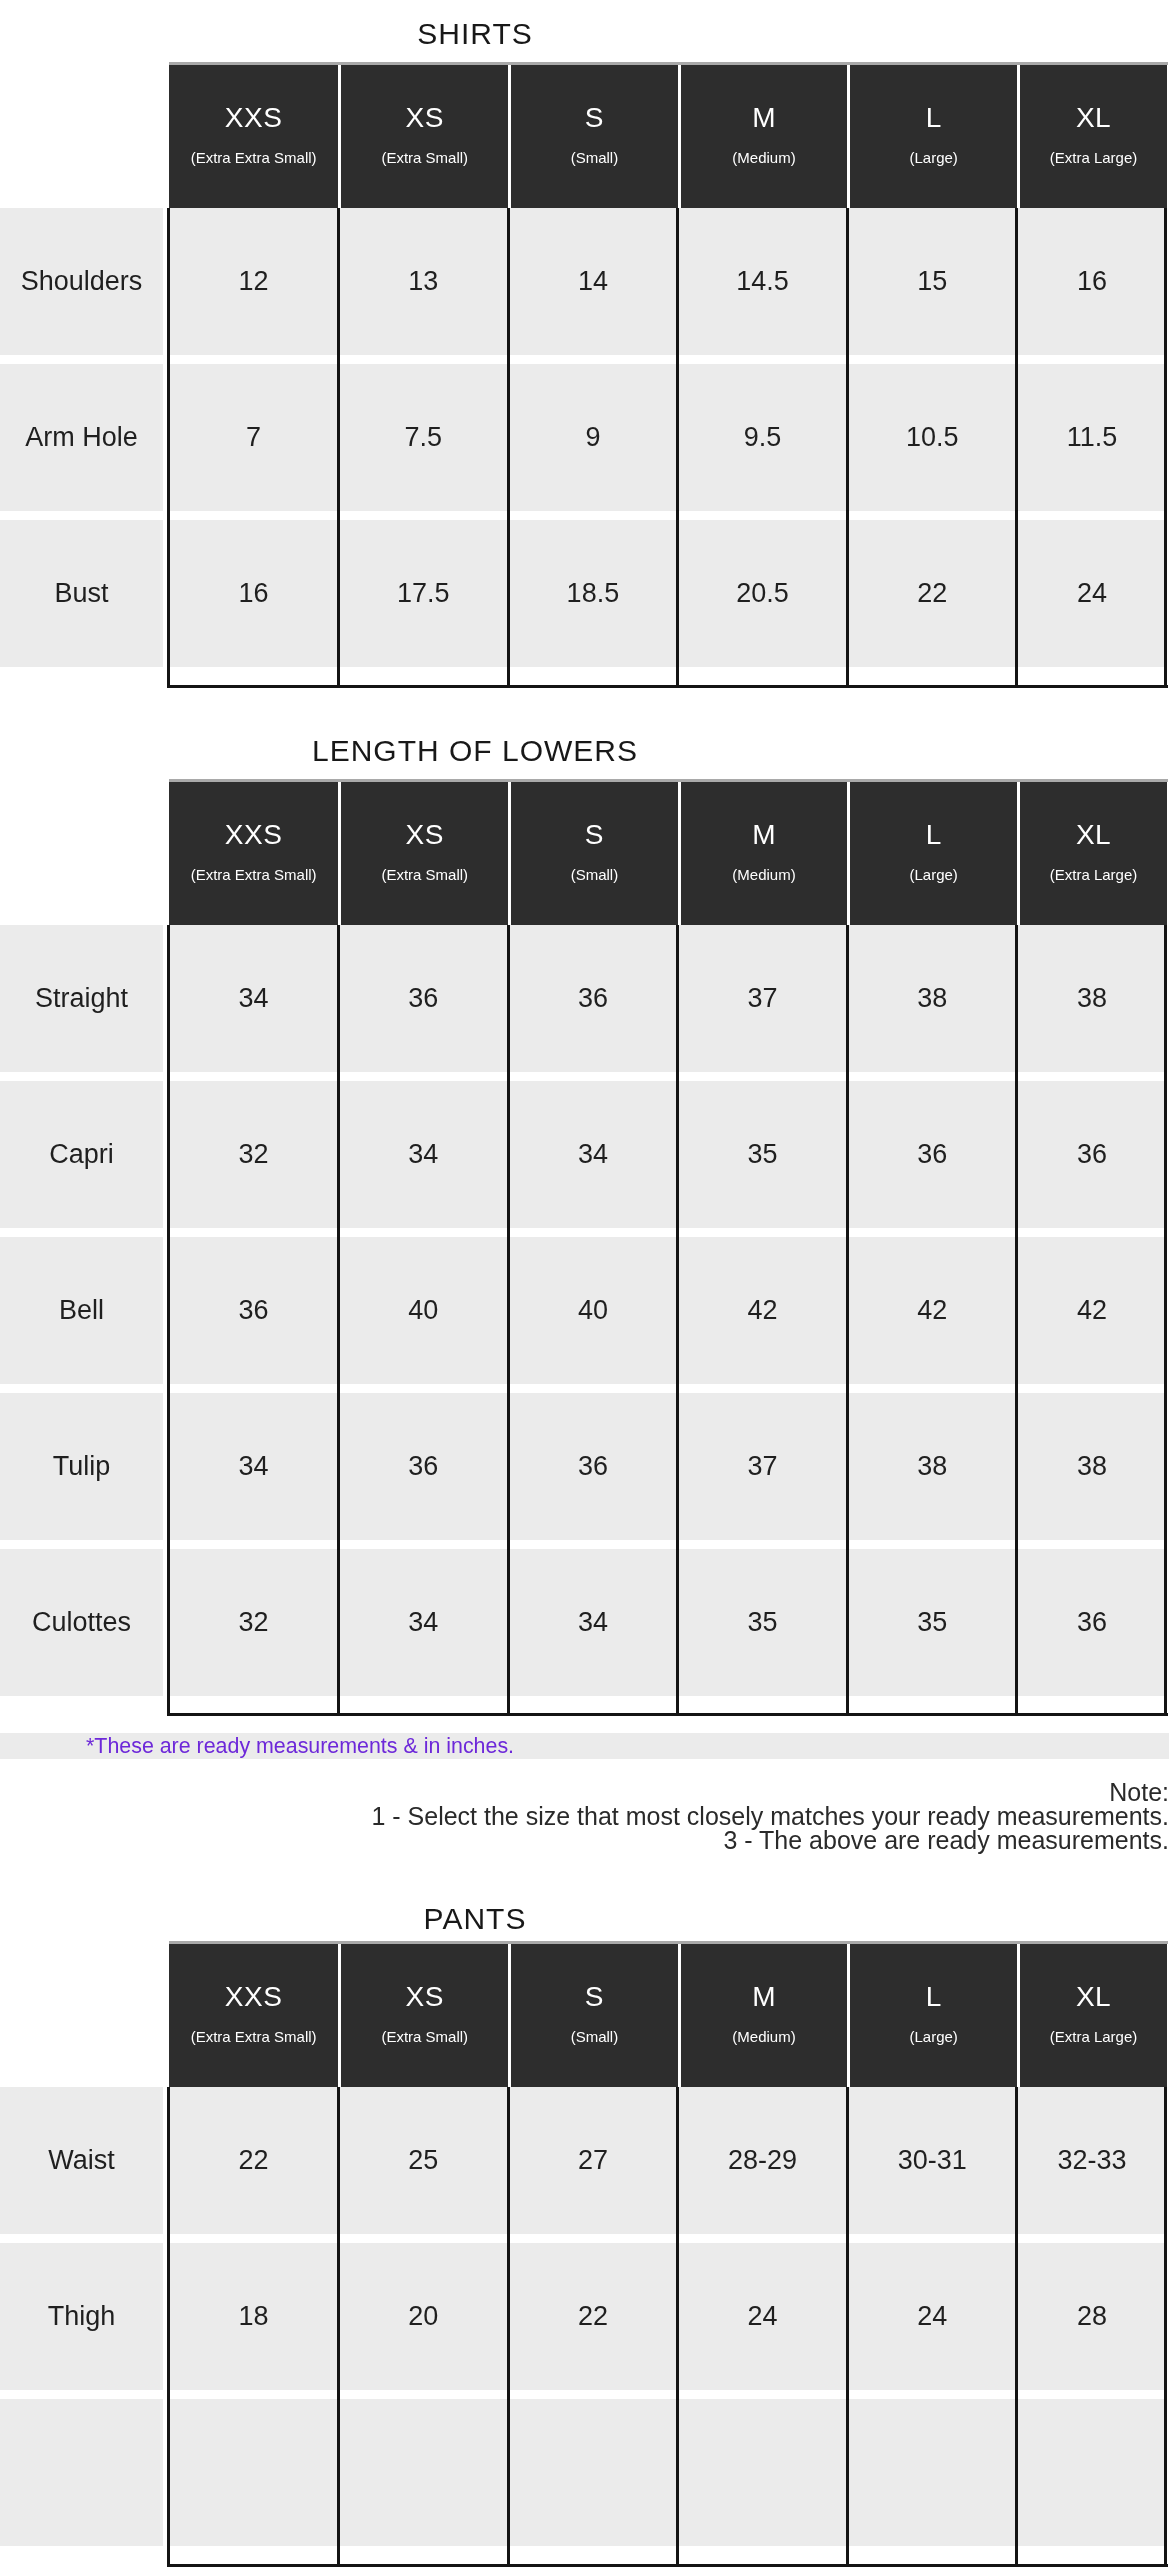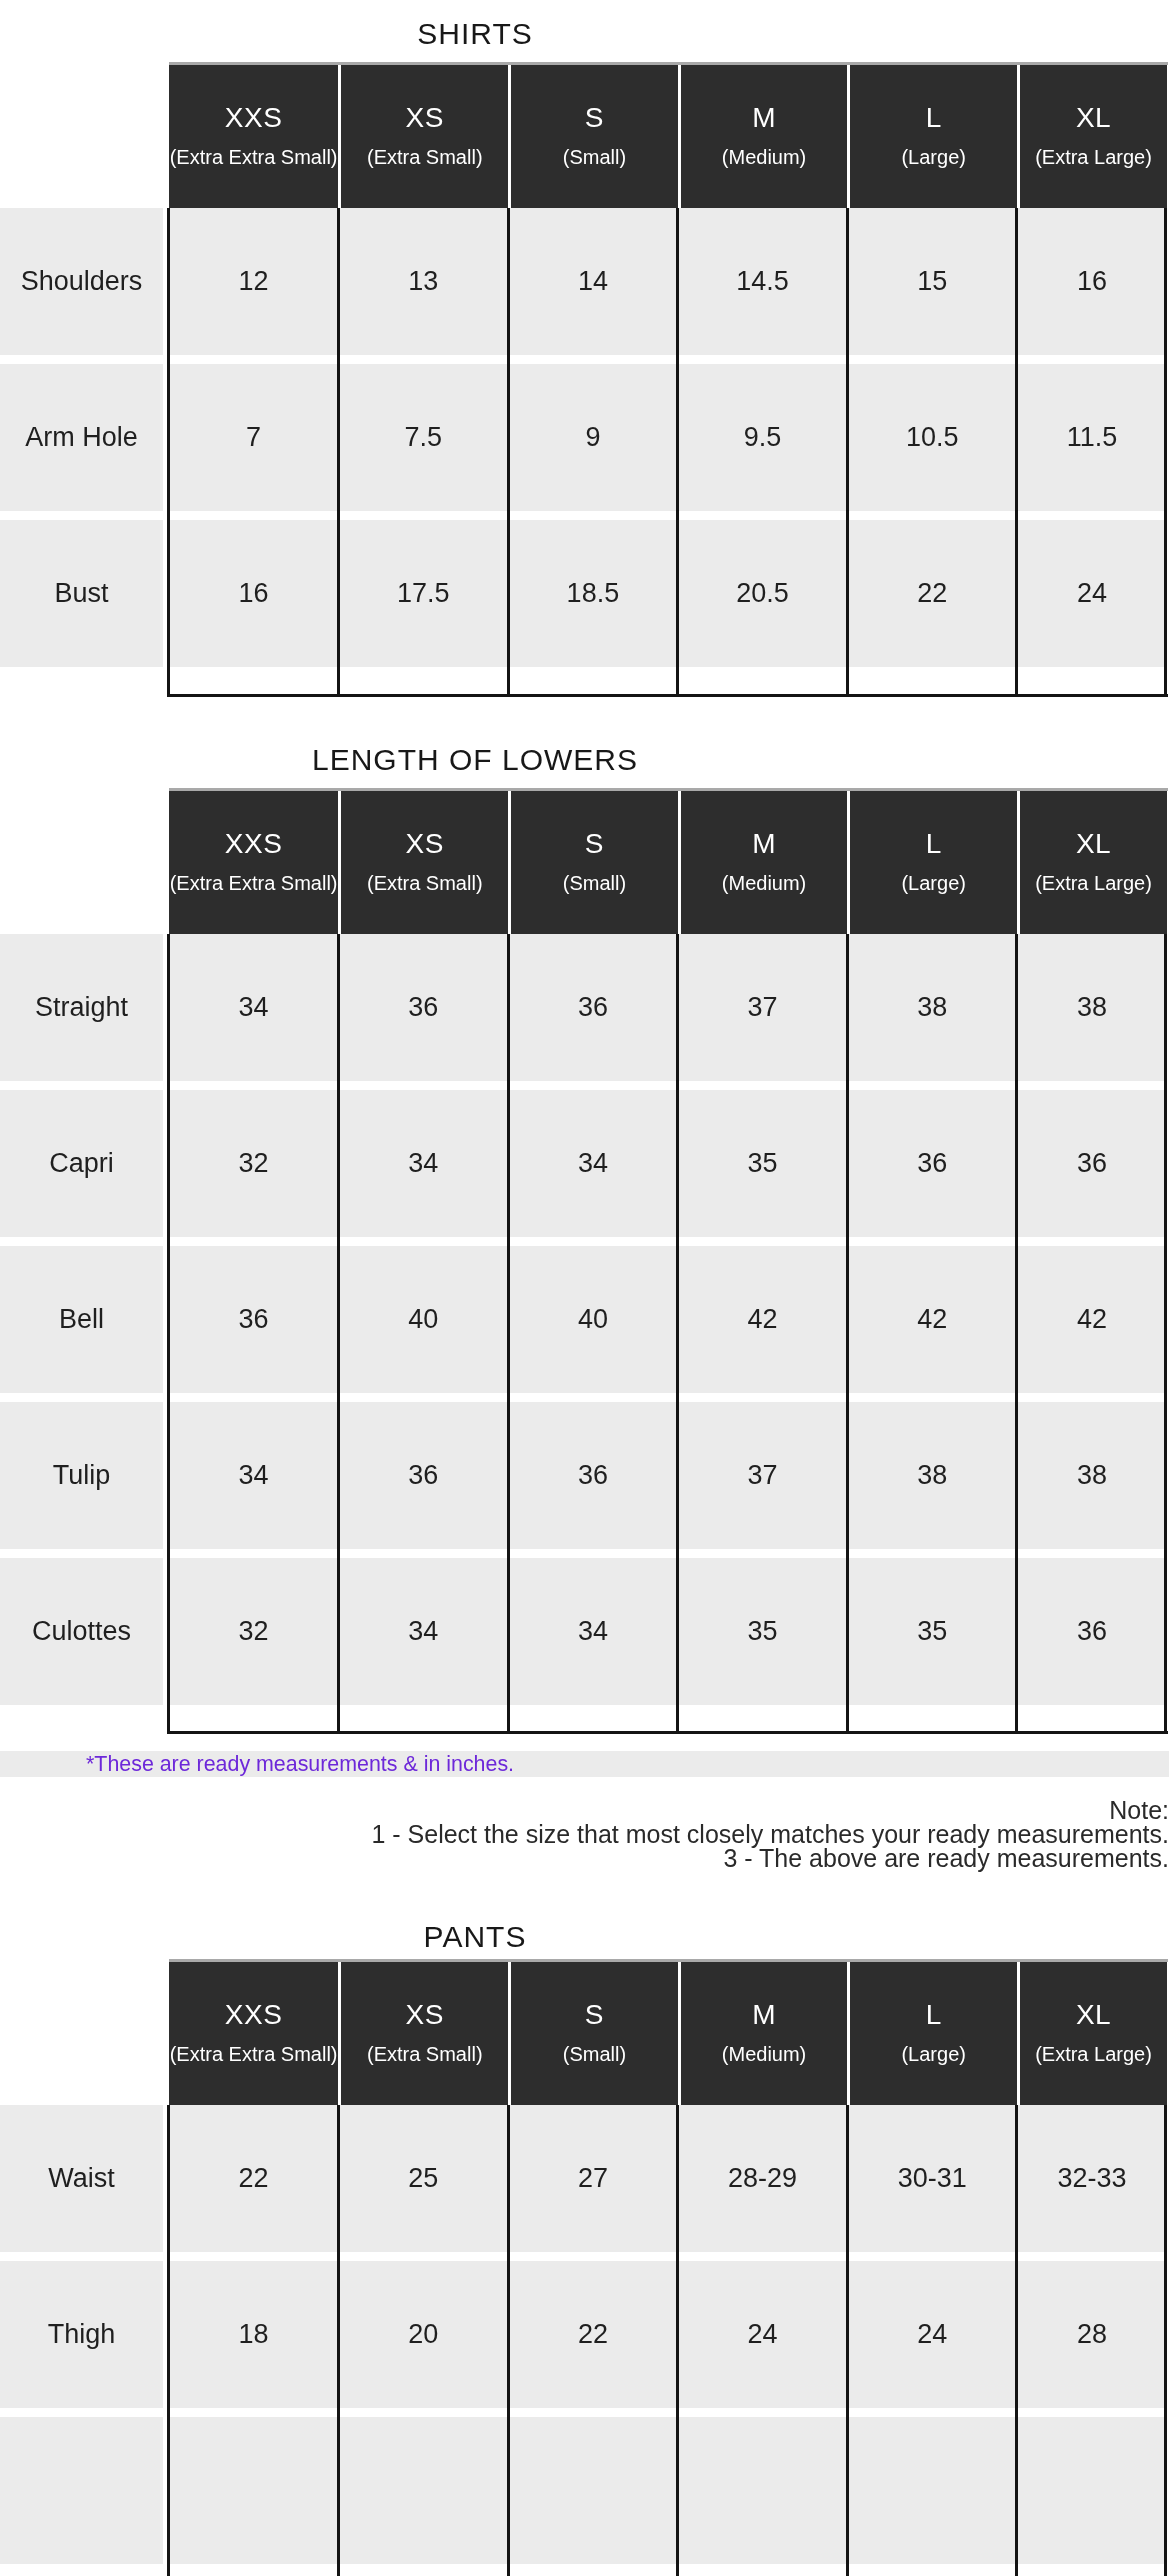--- a/index.html
+++ b/index.html
@@ -42,24 +42,24 @@
   .hcell {
     background: #2d2d2d;
     color: #ffffff;
     display: flex; flex-direction: column;
     align-items: center; justify-content: center;
     gap: 14.6px;
     text-align: center;
   }
   .hcell.sep { border-left: 3.9px solid #ffffff; }
   .size-code { font-size: 28px; line-height: 31px; letter-spacing: 0.5px; }
-  .size-name { font-size: 20px; line-height: 21.4px; white-space: nowrap; }
+  .size-name { font-size: 15px; line-height: 21.4px; white-space: nowrap; }
 
   
-  .tbody-wrap { position: relative; width: 1167px; padding-bottom: 21px; }
+  .tbody-wrap { position: relative; width: 1167px; padding-bottom: 12px; }
   .trow {
     display: grid;
     grid-template-columns: 163px 5.8px repeat(5, 1fr) 150px;
     height: 147px;
     margin-bottom: 8.8px;
   }
   .trow:last-of-type { margin-bottom: 0; }
   .tlabel, .tcell {
     background: #ebebeb;
     display: flex; align-items: center; justify-content: center;

